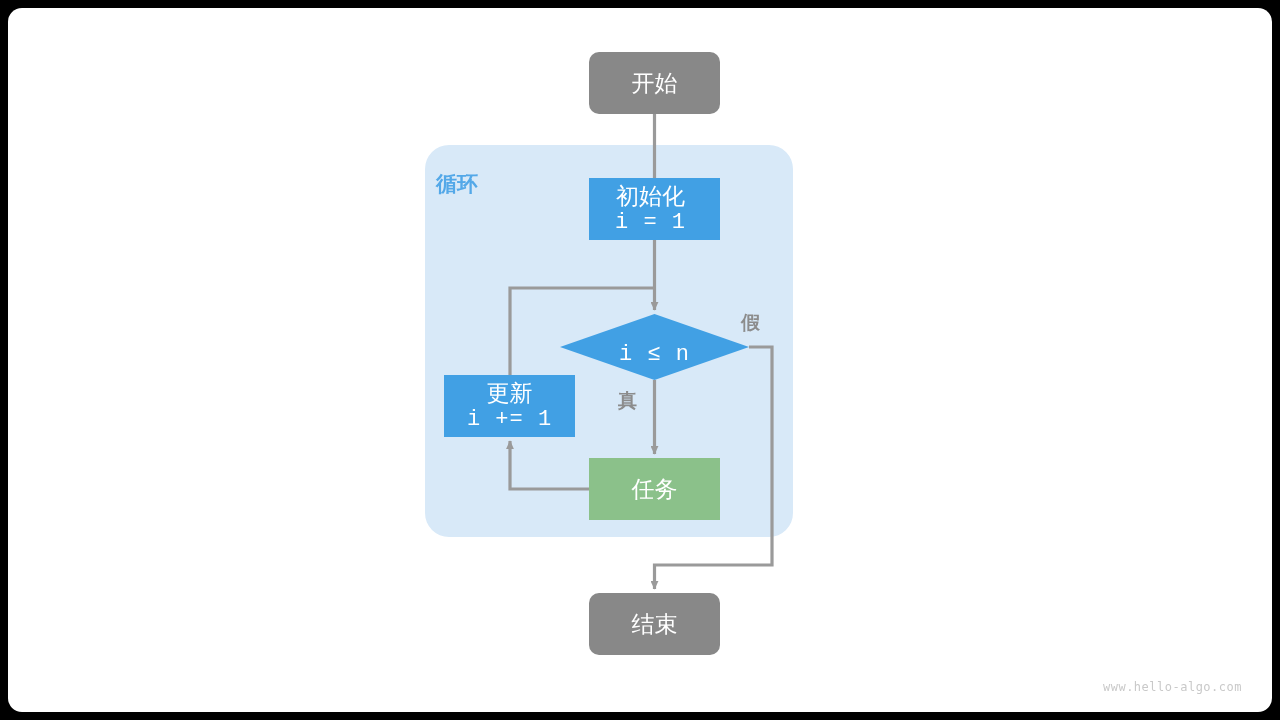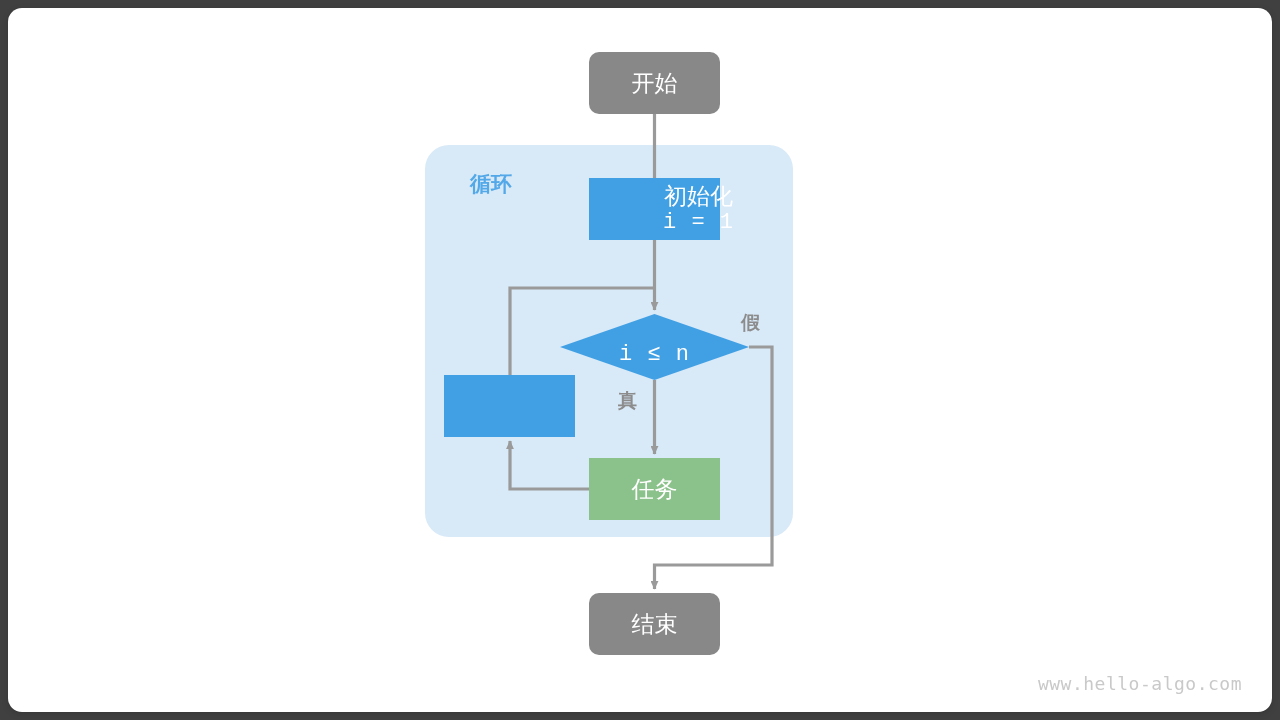--- a/index.html
+++ b/index.html
@@ -8,21 +8,21 @@
     width: 1280px;
     height: 720px;
     overflow: hidden;
     background: #f0f0f0;
     font-family: "Liberation Sans", sans-serif;
   }
   #canvas {
     position: relative;
     width: 1280px;
     height: 720px;
-    background: #404040;
+    background: #000000;
   }
   #card {
     position: absolute;
     left: 8px;
     top: 8px;
     width: 1264px;
     height: 704px;
     background: #ffffff;
     border-radius: 14px;
     box-shadow: 0 2px 7px rgba(0,0,0,0.14), 0 0 1px rgba(0,0,0,0.18);
@@ -66,21 +66,21 @@
     font-family: "Liberation Sans", sans-serif;
     font-size: 21px;
     font-weight: bold;
     color: #53a8e8;
   }
   #watermark {
     position: absolute;
     right: 38px;
     bottom: 26px;
     font-family: "DejaVu Sans Mono", monospace;
-    font-size: 18px;
+    font-size: 12px;
     color: #c9c9c9;
     letter-spacing: 0.5px;
     margin-left: 27px;
   }
 </style>
 </head>
 <body>
 
 <div id="canvas">
   <div id="card"></div>
@@ -116,38 +116,42 @@
 
     <path d="M510,375 L510,288 L654.5,288" stroke="#9a9a9a" stroke-width="3.2" fill="none"></path>
 
     <path d="M749,347 L772,347 L772,565 L654.5,565 L654.5,589" stroke="#9a9a9a" stroke-width="3.2" fill="none" marker-end="url(#arrowhead)"></path>
   </svg>
 
   <div class="node-text" style="left:589px; top:52px; width:131px; height:62px;">
     <span class="cn">开始</span>
   </div>
 
-  <div class="node-text" style="left:589px; top:178px; width:123px; height:62px;padding-left:48px;">
+  <div class="node-text" style="left:589px; top:178px; width:123px; height:62px;">
     <span class="cn">初始化</span>
     <span class="mono">i = 1</span>
   </div>
 
   <div class="node-text" style="left:560px; top:322px; width:189px; height:66px;">
     <span class="mono">i ≤ n</span>
   </div>
 
+  <div class="node-text" style="left:444px; top:375px; width:131px; height:62px;">
+    <span class="cn">更新</span>
+    <span class="mono">i += 1</span>
+  </div>
 
   <div class="node-text" style="left:589px; top:593px; width:131px; height:62px;">
     <span class="cn">结束</span>
   </div>
 
   <div class="node-text" style="left:589px; top:458px; width:131px; height:62px;">
     <span class="cn">任务</span>
   </div>
 
-  <div id="loop-label" style="left:470px; top:170px;">循环</div>
+  <div id="loop-label" style="left:436px; top:170px;">循环</div>
 
   <div class="edge-label" style="left:618px; top:388px;">真</div>
 
   <div class="edge-label" style="left:741px; top:310px;">假</div>
 
   <div id="watermark">www.hello-algo.com</div>
 </div>
 
 </body></html>

